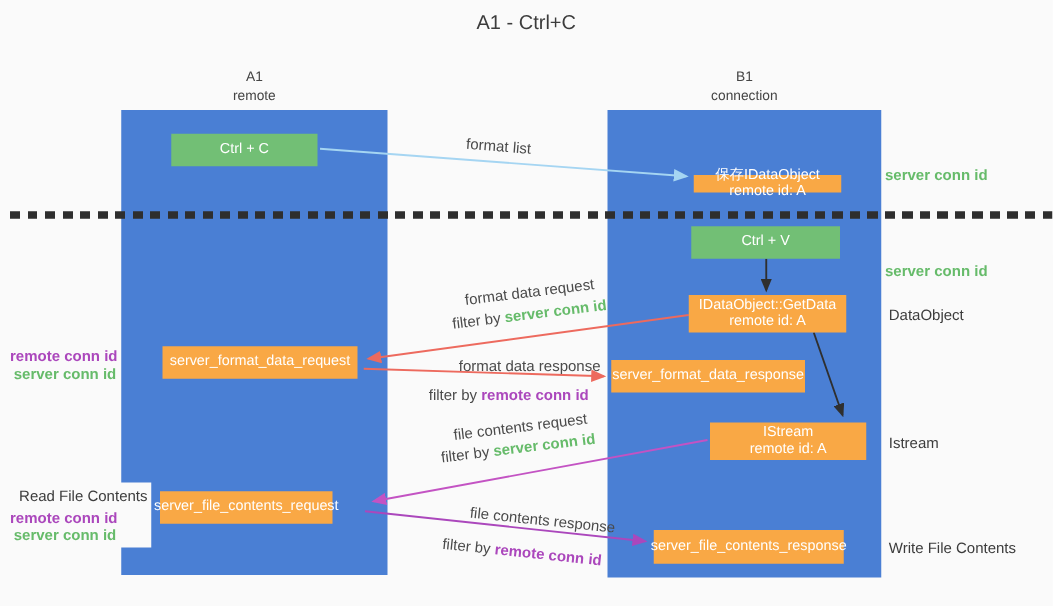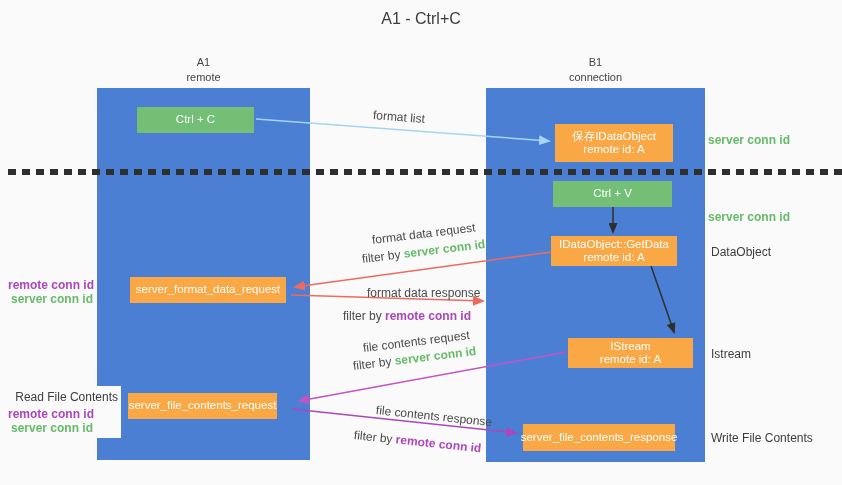--- a/index.html
+++ b/index.html
@@ -23,27 +23,27 @@
 
   .dotted-line { position:absolute; left:8px; top:169px; width:834px; height:6px;
     background:repeating-linear-gradient(90deg,#2E2E2E 0 8px,transparent 8px 14px); }
 
   .node { position:absolute; display:flex; flex-direction:column; align-items:center; justify-content:center;
           color:#fff; font-size:11.5px; line-height:13.5px; text-align:center; white-space:nowrap; }
   .node.green  { background:var(--box-green,#72BF75); }
   .node.orange { background:var(--box-orange,#F9A845); }
 
   .n-ctrl-c   { left:137px; top:107px; width:117px; height:26px; }
-  .n-save     { left:555px; top:124px; width:118px; height:38px; }
+  .n-save     { left:555px; top:140px; width:118px; height:14px; }
   .n-ctrl-v   { left:553px; top:181px; width:119px; height:26px; }
   .n-getdata  { left:551px; top:236px; width:126px; height:30px; }
   .n-freq     { left:130px; top:277px; width:156px; height:26px; }
   .n-fresp    { left:489px; top:288px; width:155px; height:26px; }
   .n-istream  { left:568px; top:338px; width:125px; height:30px; }
-  .n-fcreq    { left:128px; top:393px; width:149px; height:26px; }
+  .n-fcreq    { left:128px; top:393px; width:138px; height:26px; }
   .n-fcresp   { left:523px; top:424px; width:152px; height:27px; }
 
   .slabel { position:absolute; font-size:12px; white-space:nowrap; }
   .dark   { color:var(--text-dark,#3C3C3C); }
   .bg     { color:var(--text-green,#66BB6A); font-weight:bold; }
   .bp     { color:var(--text-purple,#AB47BC); font-weight:bold; }
   .right-align { text-align:right; }
 
   .alabel { position:absolute; font-size:12px; color:#4A4A4A; white-space:nowrap; transform-origin:left center; }
   .rot-n7 { transform:rotate(-7deg); }
@@ -126,20 +126,23 @@
   <div class="node green n-ctrl-v">
     <span>Ctrl + V</span>
   </div>
   <div class="node orange n-getdata">
     <span>IDataObject::GetData</span>
     <span>remote id: A</span>
   </div>
   <div class="node orange n-freq">
     <span>server_format_data_request</span>
   </div>
+  <div class="node orange n-fresp">
+    <span>server_format_data_response</span>
+  </div>
   <div class="node orange n-istream">
     <span>IStream</span>
     <span>remote id: A</span>
   </div>
   <div class="node orange n-fcreq">
     <span>server_file_contents_request</span>
   </div>
   <div class="node orange n-fcresp">
     <span>server_file_contents_response</span>
   </div>

